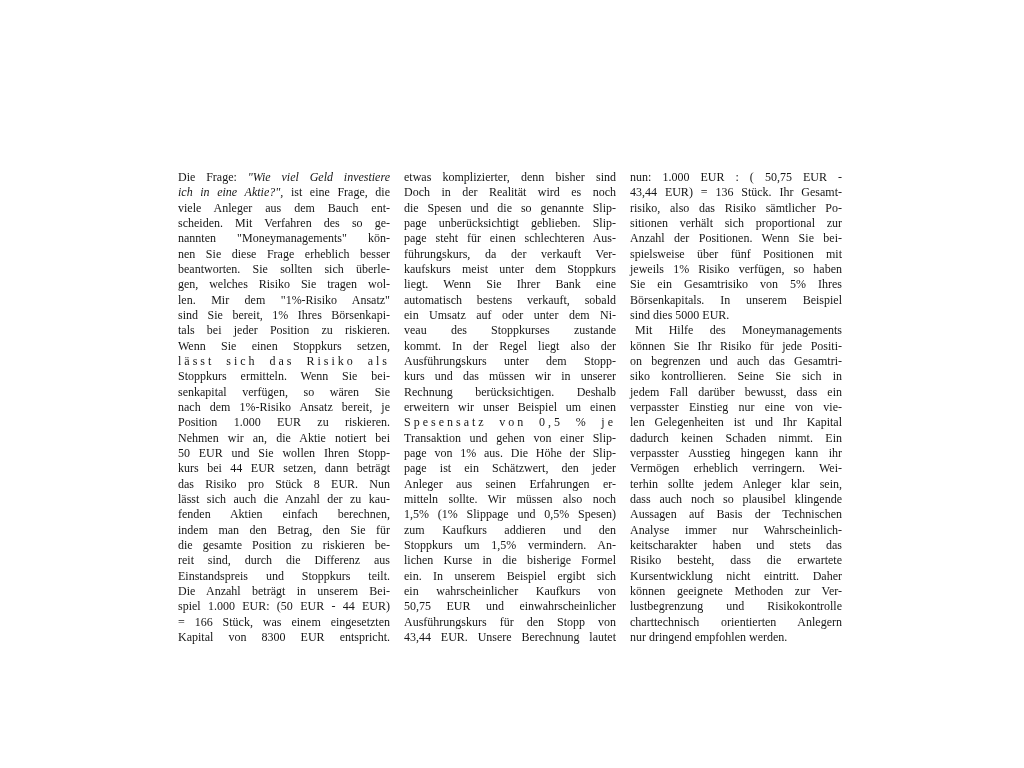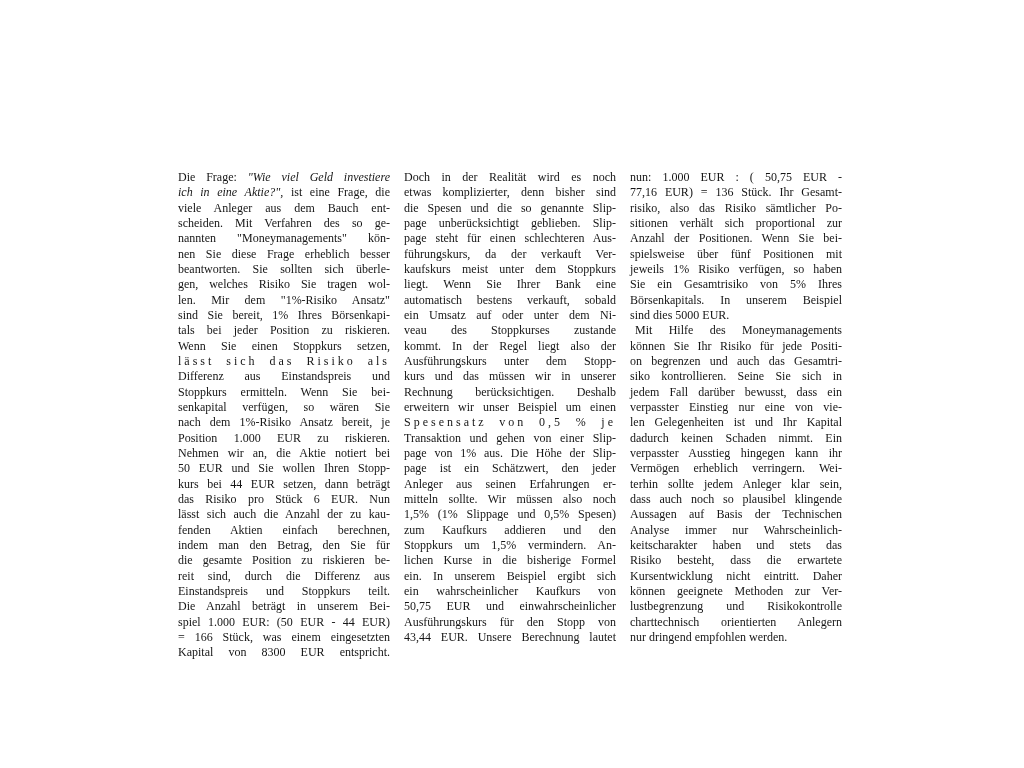--- a/index.html
+++ b/index.html
@@ -60,43 +60,42 @@
         <div class="line"><span>scheiden. Mit Verfahren des so ge-</span></div>
         <div class="line"><span>nannten "Moneymanagements" kön-</span></div>
         <div class="line"><span>nen Sie diese Frage erheblich besser</span></div>
         <div class="line"><span>beantworten. Sie sollten sich überle-</span></div>
         <div class="line"><span>gen, welches Risiko Sie tragen wol-</span></div>
         <div class="line"><span>len. Mir dem "1%-Risiko Ansatz"</span></div>
         <div class="line"><span>sind Sie bereit, 1% Ihres Börsenkapi-</span></div>
         <div class="line"><span>tals bei jeder Position zu riskieren.</span></div>
         <div class="line"><span>Wenn Sie einen Stoppkurs setzen,</span></div>
         <div class="line spread"><span>lässt sich das Risiko als</span></div>
-        <div class="line"><span>Differenz aus Einstandspreis und</span></div>
         <div class="line"><span>Stoppkurs ermitteln. Wenn Sie bei-</span></div>
         <div class="line"><span>senkapital verfügen, so wären Sie</span></div>
         <div class="line"><span>nach dem 1%-Risiko Ansatz bereit, je</span></div>
         <div class="line"><span>Position 1.000 EUR zu riskieren.</span></div>
         <div class="line"><span>Nehmen wir an, die Aktie notiert bei</span></div>
         <div class="line"><span>50 EUR und Sie wollen Ihren Stopp-</span></div>
         <div class="line"><span>kurs bei 44 EUR setzen, dann beträgt</span></div>
-        <div class="line"><span>das Risiko pro Stück 6 EUR. Nun</span></div>
+        <div class="line"><span>das Risiko pro Stück 8 EUR. Nun</span></div>
         <div class="line"><span>lässt sich auch die Anzahl der zu kau-</span></div>
         <div class="line"><span>fenden Aktien einfach berechnen,</span></div>
         <div class="line"><span>indem man den Betrag, den Sie für</span></div>
         <div class="line"><span>die gesamte Position zu riskieren be-</span></div>
         <div class="line"><span>reit sind, durch die Differenz aus</span></div>
         <div class="line"><span>Einstandspreis und Stoppkurs teilt.</span></div>
         <div class="line"><span>Die Anzahl beträgt in unserem Bei-</span></div>
         <div class="line"><span>spiel 1.000 EUR: (50 EUR - 44 EUR)</span></div>
         <div class="line"><span>= 166 Stück, was einem eingesetzten</span></div>
         <div class="line"><span>Kapital von 8300 EUR entspricht.</span></div>
       </div>
     <div class="column">
+        <div class="line"><span>etwas komplizierter, denn bisher sind</span></div>
         <div class="line"><span>Doch in der Realität wird es noch</span></div>
-        <div class="line"><span>etwas komplizierter, denn bisher sind</span></div>
         <div class="line"><span>die Spesen und die so genannte Slip-</span></div>
         <div class="line"><span>page unberücksichtigt geblieben. Slip-</span></div>
         <div class="line"><span>page steht für einen schlechteren Aus-</span></div>
         <div class="line"><span>führungskurs, da der verkauft Ver-</span></div>
         <div class="line"><span>kaufskurs meist unter dem Stoppkurs</span></div>
         <div class="line"><span>liegt. Wenn Sie Ihrer Bank eine</span></div>
         <div class="line"><span>automatisch bestens verkauft, sobald</span></div>
         <div class="line"><span>ein Umsatz auf oder unter dem Ni-</span></div>
         <div class="line"><span>veau des Stoppkurses zustande</span></div>
         <div class="line"><span>kommt. In der Regel liegt also der</span></div>
@@ -115,21 +114,21 @@
         <div class="line"><span>Stoppkurs um 1,5% vermindern. An-</span></div>
         <div class="line"><span>lichen Kurse in die bisherige Formel</span></div>
         <div class="line"><span>ein. In unserem Beispiel ergibt sich</span></div>
         <div class="line"><span>ein wahrscheinlicher Kaufkurs von</span></div>
         <div class="line"><span>50,75 EUR und einwahrscheinlicher</span></div>
         <div class="line"><span>Ausführungskurs für den Stopp von</span></div>
         <div class="line"><span>43,44 EUR. Unsere Berechnung lautet</span></div>
       </div>
     <div class="column">
         <div class="line"><span>nun: 1.000 EUR : ( 50,75 EUR -</span></div>
-        <div class="line"><span>77,16 EUR) = 136 Stück. Ihr Gesamt-</span></div>
+        <div class="line"><span>43,44 EUR) = 136 Stück. Ihr Gesamt-</span></div>
         <div class="line"><span>risiko, also das Risiko sämtlicher Po-</span></div>
         <div class="line"><span>sitionen verhält sich proportional zur</span></div>
         <div class="line"><span>Anzahl der Positionen. Wenn Sie bei-</span></div>
         <div class="line"><span>spielsweise über fünf Positionen mit</span></div>
         <div class="line"><span>jeweils 1% Risiko verfügen, so haben</span></div>
         <div class="line"><span>Sie ein Gesamtrisiko von 5% Ihres</span></div>
         <div class="line"><span>Börsenkapitals. In unserem Beispiel</span></div>
         <div class="line flush"><span>sind dies 5000 EUR.</span></div>
         <div class="line indent"><span>Mit Hilfe des Moneymanagements</span></div>
         <div class="line"><span>können Sie Ihr Risiko für jede Positi-</span></div>

